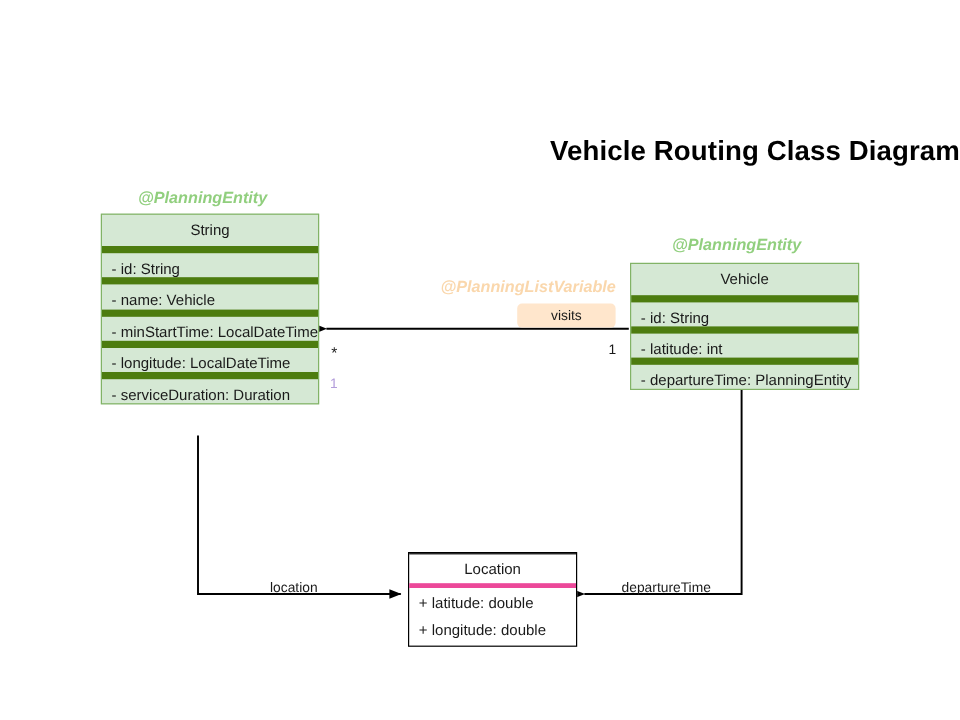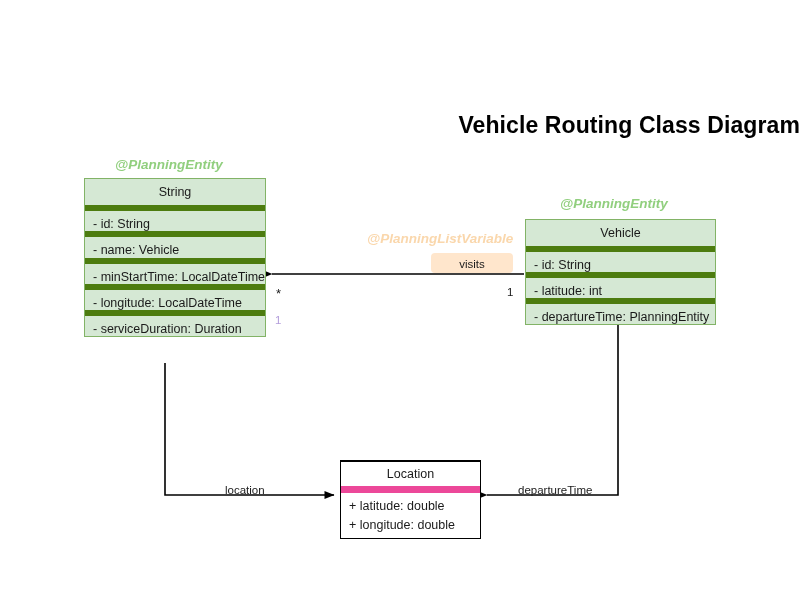--- a/index.html
+++ b/index.html
@@ -167,21 +167,21 @@
 
 <div class="uml-class" id="class-vehicle">
   <div class="uml-row uml-header">Vehicle</div>
   <div class="uml-row">- id: String</div>
   <div class="uml-row">- latitude: int</div>
   <div class="uml-row">- departureTime: PlanningEntity</div>
 </div>
 
 <div class="uml-class plain" id="class-location">
   <div class="uml-row uml-header">Location</div>
-  <div class="uml-row attr" style="border-top:7px solid #ec4899;">+ latitude: double</div>
+  <div class="uml-row attr" style="border-top:4px solid #ec4899;">+ latitude: double</div>
   <div class="uml-row attr">+ longitude: double</div>
 </div>
 
 <div class="stereotype listvar" id="stereo-listvar">@PlanningListVariable</div>
 
 <div class="visits-badge">visits</div>
 
 <div class="mult dark" id="mult-star">*</div>
 
 <div class="mult purple" id="mult-one-purple">1</div>

